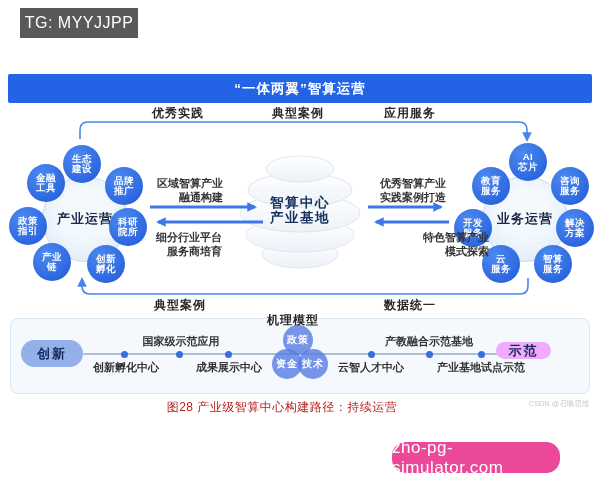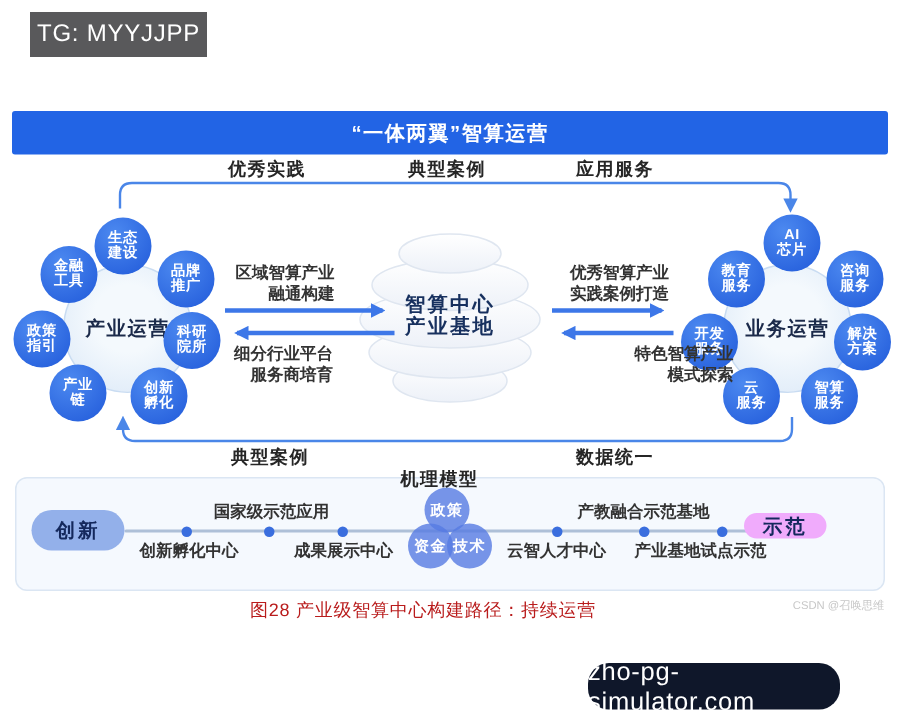--- a/index.html
+++ b/index.html
@@ -58,29 +58,29 @@
     border:1px solid #dbe6f3;border-radius:8px;z-index:2;}
   .rm-line{position:absolute;left:72px;top:34px;width:440px;height:2px;background:#aec0d8;border-radius:1px;}
   .pill{position:absolute;display:flex;align-items:center;justify-content:center;
     font-size:13px;font-weight:bold;color:#14285c;letter-spacing:2px;}
   .pill-start{left:10px;top:21px;width:62px;height:27px;border-radius:14px;background:#93b0ea;}
   .pill-end{left:485px;top:23px;width:55px;height:17px;border-radius:13px;background:#f0abfc;}
   .rm-dot{position:absolute;width:7px;height:7px;border-radius:50%;background:#3a6ede;top:31.5px;}
   .d1{left:110px;} .d2{left:165px;} .d3{left:214px;} .d4{left:357px;} .d5{left:415px;} .d6{left:467px;}
   .rm-label{position:absolute;transform:translate(-50%,-50%);font-size:11px;font-weight:600;color:#333;white-space:nowrap;}
   .m1{left:115px;top:48px;} .m2{left:170px;top:22px;font-family:Liberation Serif, serif;} .m3{left:218px;top:48px;}
-  .m4{left:360px;top:48px;} .m5{left:418px;top:22px;} .m6{left:456px;top:48px;text-align:center;}
+  .m4{left:360px;top:48px;} .m5{left:418px;top:22px;} .m6{left:470px;top:48px;text-align:center;}
   .venn{position:absolute;width:30px;height:30px;border-radius:50%;background:rgba(86,122,226,0.8);
     color:#fff;font-size:10px;font-weight:600;display:flex;align-items:center;justify-content:center;letter-spacing:1px;}
   .v1{left:272px;top:6px;}  .v2{left:261px;top:30px;} .v3{left:287px;top:30px;}
 
   
   .caption{left:282px;top:407px;font-size:12px;color:#b91c1c;white-space:nowrap;letter-spacing:.5px;z-index:2;}
   .csdn{left:559px;top:404px;font-size:7.5px;color:#c7c7c7;white-space:nowrap;z-index:2;}
-  .site-badge{left:392px;top:442px;width:168px;height:31px;background:#0f172a;color:#fff;
+  .site-badge{left:392px;top:442px;width:168px;height:31px;background:#ec4899;color:#fff;
     font-size:17px;display:flex;align-items:center;justify-content:center;letter-spacing:.5px;z-index:5;border-radius:14px;}
 </style>
 </head>
 <body>
 
 <div class="abs tg-badge">TG: MYYJJPP</div>
 
 <div class="abs banner">“一体两翼”智算运营</div>
 
 <div class="abs ctr flow-label" style="left:178px;top:113px;">优秀实践</div>

